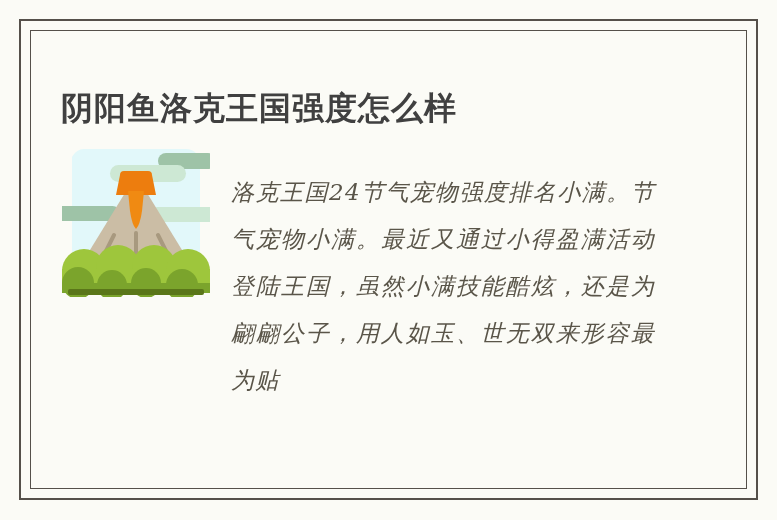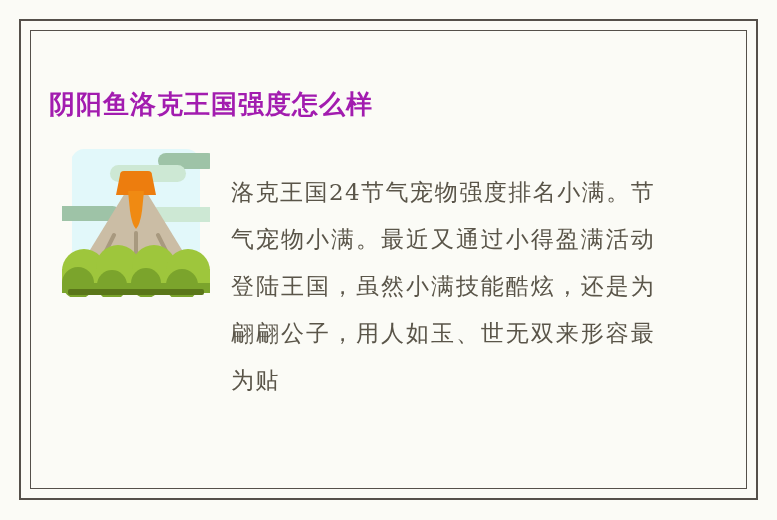--- a/index.html
+++ b/index.html
@@ -30,26 +30,26 @@
     left: 9px;
     top: 9px;
     right: 9px;
     bottom: 9px;
     box-sizing: border-box;
     border: 1px solid #55504a;
   }
 
   #page-title {
     position: absolute;
-    left: 28px;
+    left: 40px;
     top: 46px;
-    font-size: 26px;
+    font-size: 32px;
     line-height: 40px;
     letter-spacing: 1px;
-    color: #a21caf;
+    color: #404040;
     font-family: "Liberation Sans", "DejaVu Sans", sans-serif;
     white-space: nowrap;
   }
 
   
   #illustration {
     position: absolute;
     left: 41px;
     top: 128px;
     width: 148px;
@@ -61,20 +61,21 @@
   #article-body {
     position: absolute;
     left: 210px;
     top: 148px;
     width: 424px;
     font-family: "DejaVu Serif", "Liberation Serif", serif;
     font-size: 23px;
     line-height: 47px;
     letter-spacing: 1.2px;
     color: #5a5549;
+    font-style: italic;
     text-align: justify;
     text-justify: inter-character;
     word-break: break-all;
   }
 </style>
 </head>
 <body>
 
 <div id="card">
   <div id="inner-frame"></div>

